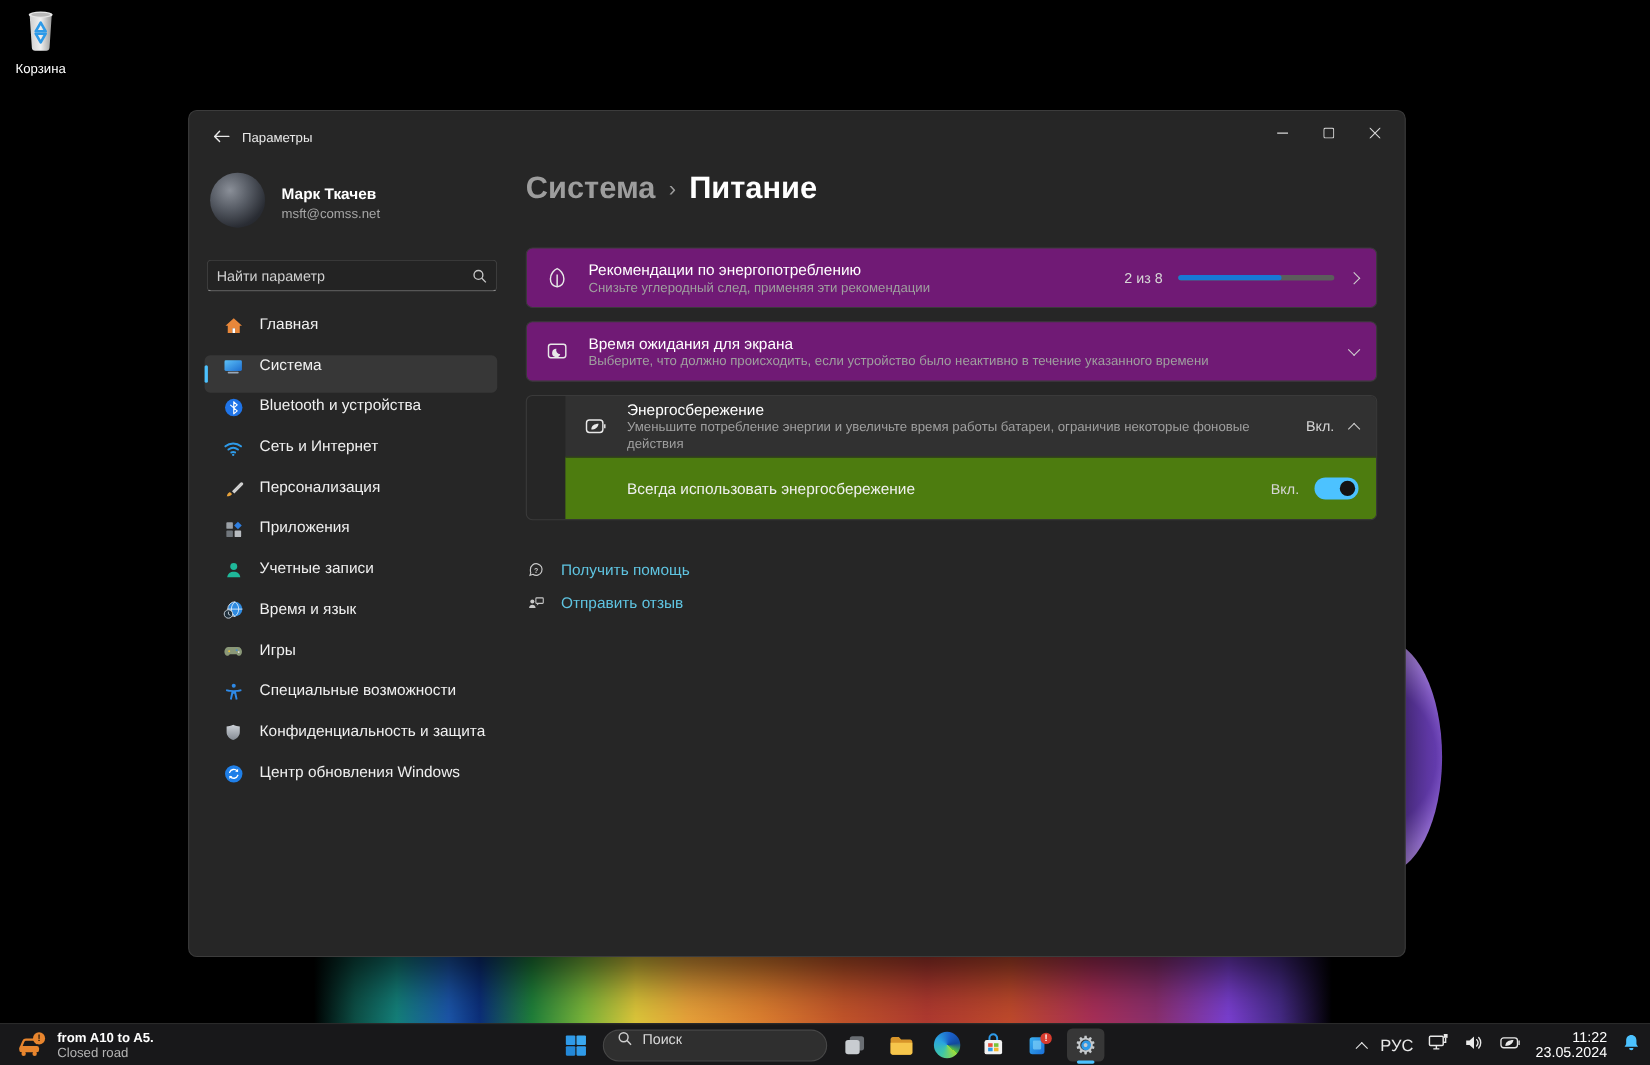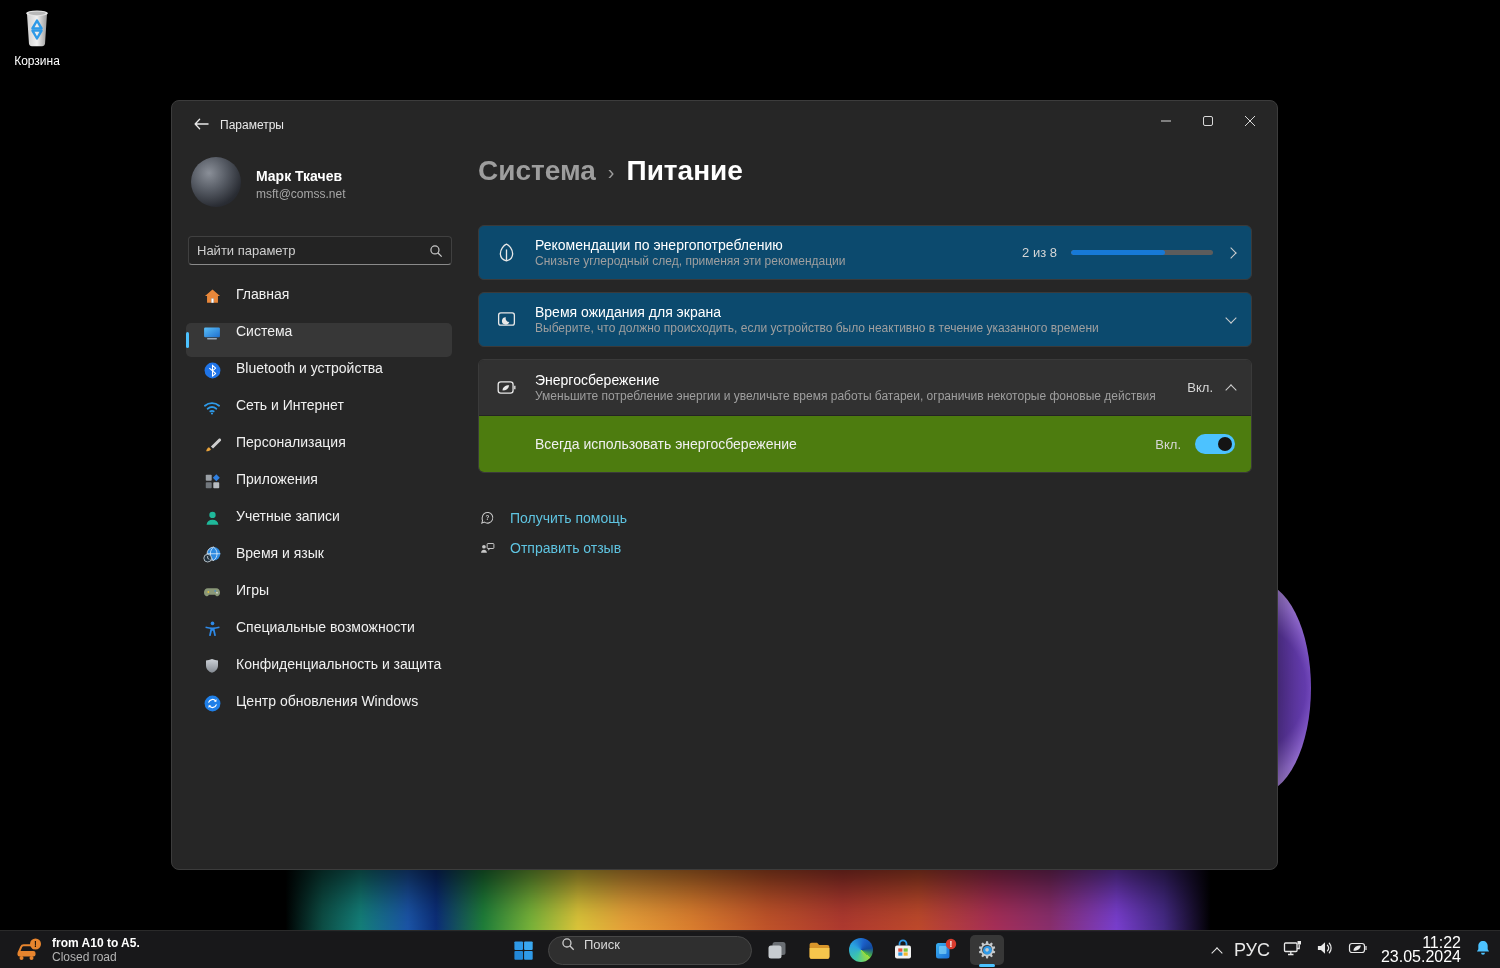--- a/index.html
+++ b/index.html
@@ -47,31 +47,31 @@
   .nav-item.selected::before{content:'';position:absolute;left:0;top:9px;width:3px;height:16px;
     border-radius:2px;background:var(--accent);}
   .nav-ic{width:20px;height:20px;display:flex;align-items:center;justify-content:center;flex:none;}
 
   
   .breadcrumb{position:absolute;left:306px;top:54px;display:flex;align-items:center;font-size:28px;font-weight:600;}
   .bc-parent{color:#9d9d9d;}
   .bc-sep{color:#9d9d9d;font-size:20px;margin:2px 12px 0 12px;font-weight:400;}
   .bc-current{color:#fff;}
   .content{position:absolute;left:306px;top:124px;width:774px;}
-  .card{background:#0c4a6e;border:1px solid #3a3a3a;border-radius:6px;height:55px;
+  .card{background:#701a75;border:1px solid #3a3a3a;border-radius:6px;height:55px;
     display:flex;align-items:center;padding:0 16px;box-sizing:border-box;margin-bottom:12px;}
   .card-ic{width:22px;height:22px;margin-right:18px;flex:none;display:flex;align-items:center;justify-content:center;}
   .card-texts{flex:1;min-width:0;}
   .card-title{font-size:14px;color:#fff;line-height:17px;}
   .card-sub{font-size:12px;color:#9f9f9f;line-height:15px;}
   .card-right{display:flex;align-items:center;gap:14px;margin-left:12px;}
   .progress{width:142px;height:5px;border-radius:3px;background:#5c5c5c;overflow:hidden;}
   .progress .fill{height:100%;border-radius:3px;background:var(--progress_fill);}
   .meta-text{font-size:13px;color:#d6d6d6;white-space:nowrap;}
-  .card-group{border:1px solid #3a3a3a;border-radius:6px;overflow:hidden;margin-bottom:12px;}
+  .card-group{border:1px solid #3a3a3a;border-radius:6px;overflow:hidden;margin-bottom:12px;padding-left:35px;}
   .card-group .top{background:#313131;height:55px;display:flex;align-items:center;padding:0 16px;}
   .card-group .sub{background:#4d7c0f;border-top:1px solid #242424;height:56px;display:flex;align-items:center;
     padding:0 16px 0 56px;}
   .sub-label{flex:1;font-size:14px;color:#f0f0f0;}
   .toggle{width:40px;height:20px;border-radius:10px;background:var(--accent);position:relative;flex:none;}
   .toggle .knob{position:absolute;right:3px;top:3px;width:14px;height:14px;border-radius:50%;background:#141414;}
   .chev{display:inline-block;width:7px;height:7px;border-right:1.6px solid #cfcfcf;border-bottom:1.6px solid #cfcfcf;flex:none;}
   .chev.right{transform:rotate(-45deg);}
   .chev.down{transform:rotate(45deg);margin-top:-3px;}
   .chev.up{transform:rotate(-135deg);margin-top:4px;}
@@ -93,22 +93,22 @@
     width:16px;height:3px;border-radius:2px;background:var(--accent);}
   .tb-search{width:204px;height:29px;border-radius:15px;background:#2f2f2f;border:1px solid #474747;
     display:flex;gap:9px;padding-left:12px;box-sizing:border-box;}
   .tb-search span{font-size:13px;color:#d8d8d8;}
   .edge-circle{width:24px;height:24px;border-radius:50%;
     background:conic-gradient(from 130deg,#9fdc3a 0deg,#3ec6a8 80deg,#2aa3e0 170deg,#1b5fc8 250deg,#124a9e 310deg,#58c43a 360deg);}
   .gear-wrap{position:relative;width:26px;height:26px;display:flex;align-items:center;justify-content:center;}
   .gear-dot{position:absolute;width:9px;height:9px;border-radius:50%;background:#2e9ae8;}
   .gear-glyph{position:relative;font-size:23px;line-height:23px;color:#c6cacd;}
   .tray{position:absolute;right:8px;top:0;height:38px;display:flex;align-items:center;gap:13px;}
-  .tray-lang{font-size:18px;color:#e8e8e8;}
-  .tray-clock{text-align:right;font-size:16px;color:#fff;line-height:14px;}
+  .tray-lang{font-size:15px;color:#e8e8e8;}
+  .tray-clock{text-align:right;font-size:13px;color:#fff;line-height:14px;}
 </style>
 </head>
 <body>
 
 <div class="desktop">
   <div class="wallpaper-band"></div>
   <div class="purple-arc"></div>
 
   <div class="recycle-bin">
     <svg width="38" height="42" viewBox="0 0 40 46">

